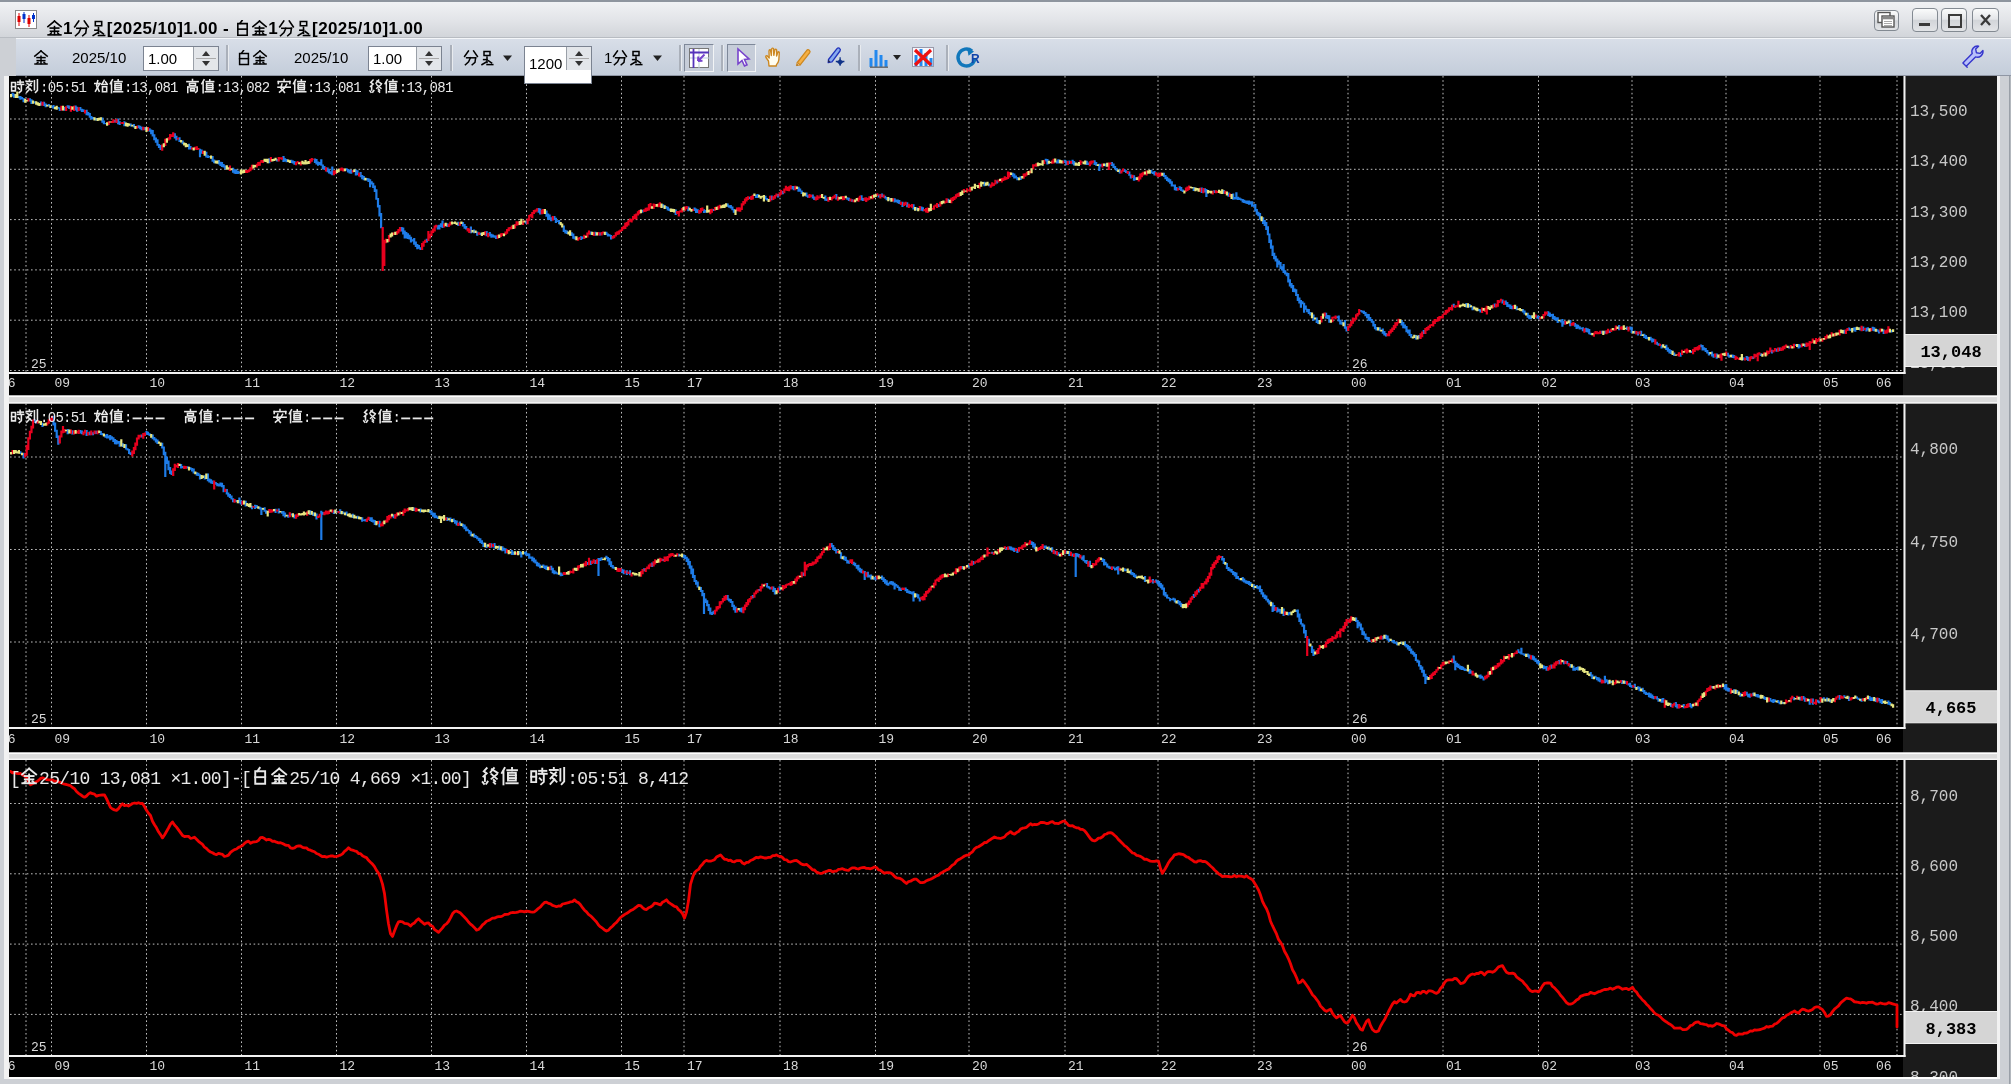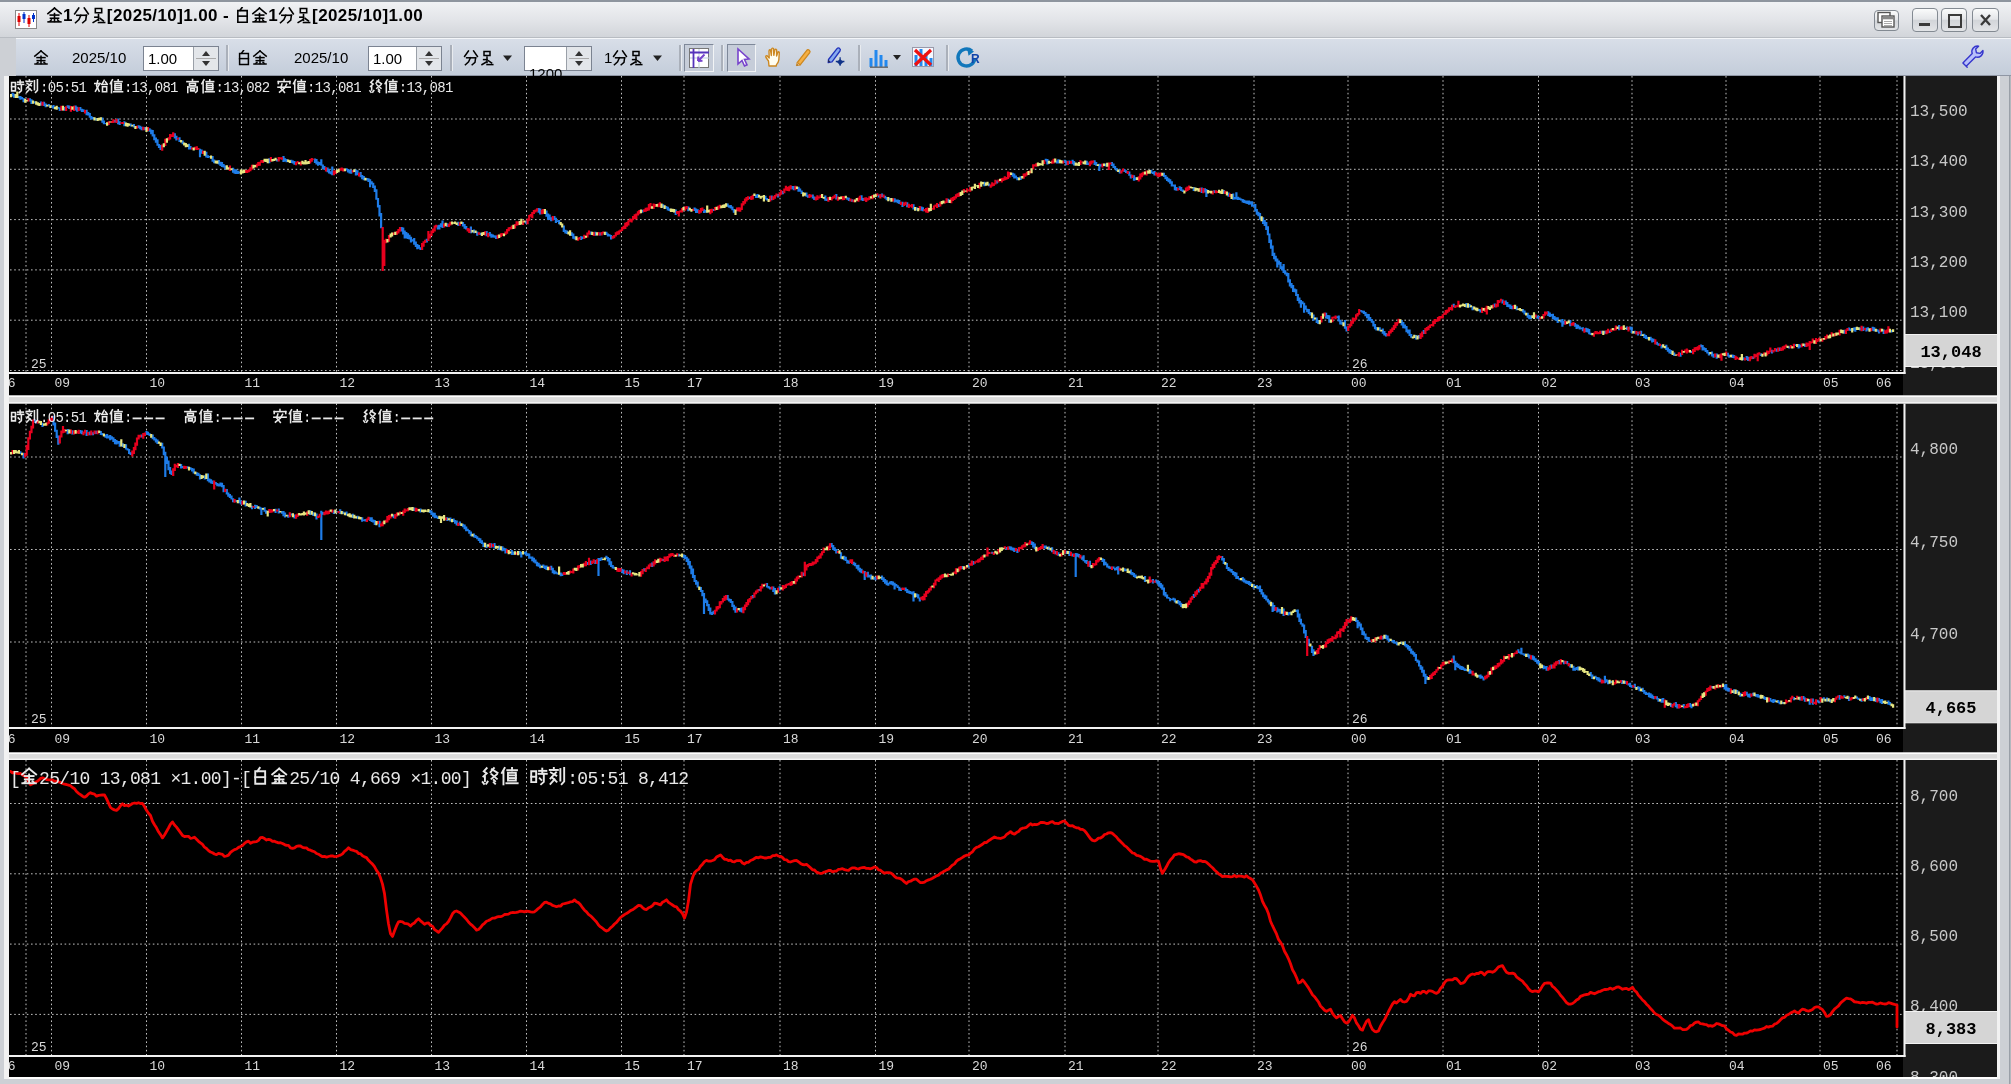--- a/index.html
+++ b/index.html
@@ -482,21 +482,21 @@
           <rect x="0.5" y="0.5" width="21" height="18" fill="#fff" stroke="#888"></rect>
           <line x1="4" y1="3" x2="4" y2="16" stroke="#d00" stroke-width="1"></line>
           <rect x="2.5" y="6" width="3" height="6" fill="#d00"></rect>
           <line x1="9" y1="2" x2="9" y2="13" stroke="#03c" stroke-width="1"></line>
           <rect x="7.5" y="4" width="3" height="5" fill="#03c"></rect>
           <line x1="14" y1="5" x2="14" y2="17" stroke="#d00" stroke-width="1"></line>
           <rect x="12.5" y="8" width="3" height="6" fill="#d00"></rect>
           <line x1="18.5" y1="3" x2="18.5" y2="12" stroke="#03c" stroke-width="1"></line>
           <rect x="17" y="5" width="3" height="4" fill="#03c"></rect>
         </svg></div>
-      <div style="position:absolute;left:46px;top:6px;font:bold 17px 'Liberation Sans',sans-serif;color:#000;letter-spacing:0.4px"><svg width="17" height="17" viewBox="0 0 16 16" style="vertical-align:-2.5px" fill="none" stroke="#000" stroke-width="1.5" stroke-linecap="square">
+      <div style="position:absolute;left:46px;top:19px;font:bold 17px 'Liberation Sans',sans-serif;color:#000;letter-spacing:0.4px"><svg width="17" height="17" viewBox="0 0 16 16" style="vertical-align:-2.5px" fill="none" stroke="#000" stroke-width="1.5" stroke-linecap="square">
           <use href="#kj-kin"></use>
         </svg><b>1</b><svg width="17" height="17" viewBox="0 0 16 16" style="vertical-align:-2.5px" fill="none" stroke="#000" stroke-width="1.5" stroke-linecap="square">
           <use href="#kj-bun"></use>
         </svg><svg width="17" height="17" viewBox="0 0 16 16" style="vertical-align:-2.5px" fill="none" stroke="#000" stroke-width="1.5" stroke-linecap="square">
           <use href="#kj-soku"></use>
         </svg><b>[2025/10]1.00 - </b><svg width="17" height="17" viewBox="0 0 16 16" style="vertical-align:-2.5px" fill="none" stroke="#000" stroke-width="1.5" stroke-linecap="square">
           <use href="#kj-haku"></use>
         </svg><svg width="17" height="17" viewBox="0 0 16 16" style="vertical-align:-2.5px" fill="none" stroke="#000" stroke-width="1.5" stroke-linecap="square">
           <use href="#kj-kin"></use>
         </svg><b>1</b><svg width="17" height="17" viewBox="0 0 16 16" style="vertical-align:-2.5px" fill="none" stroke="#000" stroke-width="1.5" stroke-linecap="square">
@@ -543,21 +543,21 @@
             <line x1="2" y1="11.5" x2="22" y2="11.5" stroke="#aaa"></line>
           </svg></div></div>
       <div style="position:absolute;left:434px;top:6px;width:2px;height:26px;background:#aab0ba;border-right:1px solid #e8ebef"></div>
       <div style="position:absolute;left:447px;top:10px;font:15px 'Liberation Sans',sans-serif;color:#000"><svg width="16" height="16" viewBox="0 0 16 16" style="vertical-align:-2.5px" fill="none" stroke="#000" stroke-width="1.5" stroke-linecap="square">
           <use href="#kj-bun"></use>
         </svg><svg width="16" height="16" viewBox="0 0 16 16" style="vertical-align:-2.5px" fill="none" stroke="#000" stroke-width="1.5" stroke-linecap="square">
           <use href="#kj-soku"></use>
         </svg>&nbsp;&nbsp;<svg width="10" height="8" viewBox="0 0 10 8" style="vertical-align:1px">
           <path d="M0 1.5 L9 1.5 L4.5 7 Z" fill="#222"></path>
         </svg></div>
-      <div style="position:absolute;left:508px;top:7px;width:68px;height:25px;background:#fff;border:1px solid #7b8391;box-sizing:border-box;font:15px 'Liberation Sans',sans-serif;color:#000;padding:18px 0 0 4px">1200<div style="position:absolute;right:0px;top:0px;width:24px;height:23px;background:#e3e6ea;border-left:1px solid #9aa0a8"><svg width="24" height="23" viewBox="0 0 24 23">
+      <div style="position:absolute;left:508px;top:7px;width:68px;height:38px;background:#fff;border:1px solid #7b8391;box-sizing:border-box;font:15px 'Liberation Sans',sans-serif;color:#000;padding:8px 0 0 4px">1200<div style="position:absolute;right:0px;top:0px;width:24px;height:23px;background:#e3e6ea;border-left:1px solid #9aa0a8"><svg width="24" height="23" viewBox="0 0 24 23">
             <path d="M12 4 L16 9 L8 9 Z" fill="#333"></path>
             <path d="M12 19 L16 14 L8 14 Z" fill="#333"></path>
             <line x1="2" y1="11.5" x2="22" y2="11.5" stroke="#aaa"></line>
           </svg></div></div>
       <div style="position:absolute;left:588px;top:10px;font:15px 'Liberation Sans',sans-serif;color:#000">1<svg width="16" height="16" viewBox="0 0 16 16" style="vertical-align:-2.5px" fill="none" stroke="#000" stroke-width="1.5" stroke-linecap="square">
           <use href="#kj-bun"></use>
         </svg><svg width="16" height="16" viewBox="0 0 16 16" style="vertical-align:-2.5px" fill="none" stroke="#000" stroke-width="1.5" stroke-linecap="square">
           <use href="#kj-soku"></use>
         </svg>&nbsp;&nbsp;<svg width="10" height="8" viewBox="0 0 10 8" style="vertical-align:1px">
           <path d="M0 1.5 L9 1.5 L4.5 7 Z" fill="#222"></path>

